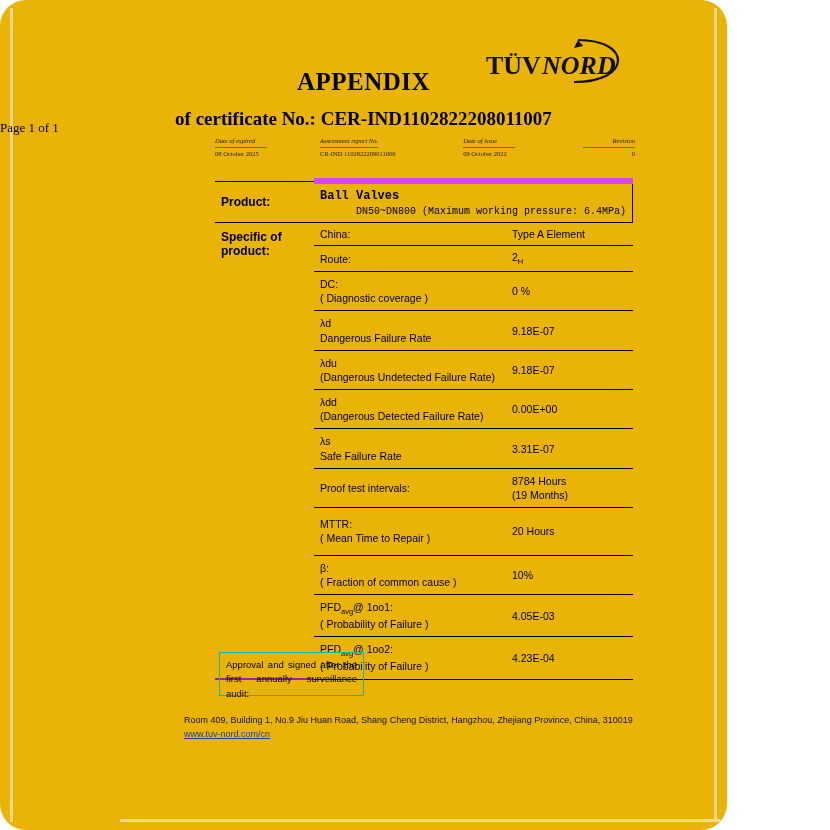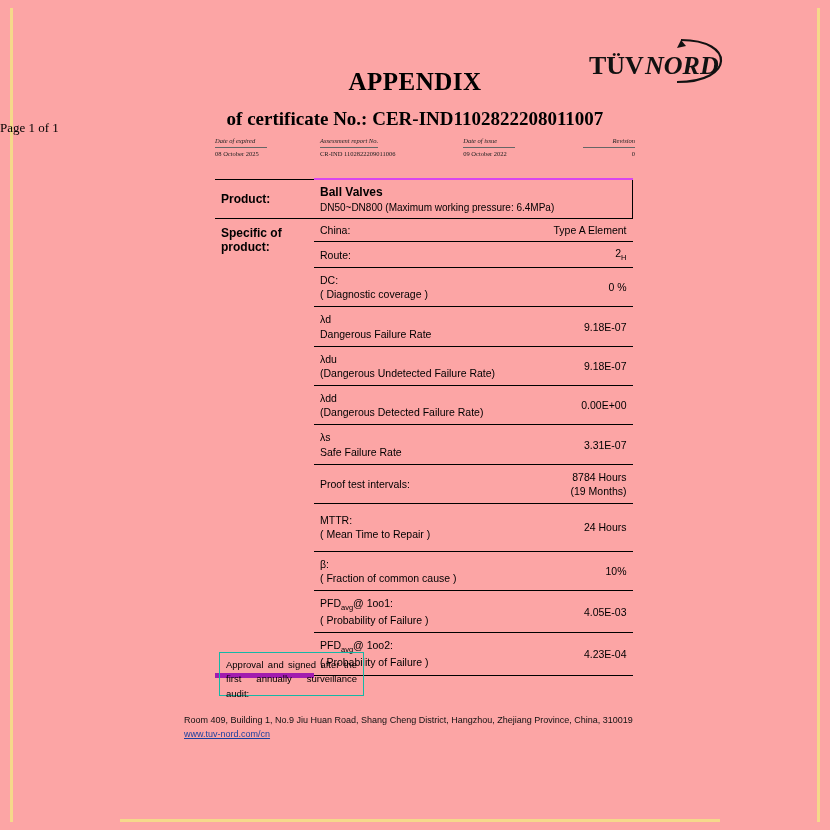--- a/index.html
+++ b/index.html
@@ -9,24 +9,25 @@
   body {
     width: 830px;
     height: 830px;
     background: #ffffff;
     font-family: "Liberation Sans", sans-serif;
     color: #000;
     overflow: hidden;
   }
   .page {
     position: relative;
-    width: 830px;
+    width: 727px;
     height: 830px;
     box-sizing: border-box;
-    background: #fca5a5;
+    background: #eab308;
+    border-radius: 26px;
   }
   
   .edge-left {
     position: absolute;
     left: 10px; top: 8px;
     width: 3px; height: 814px;
     background: #f5d98a;
   }
   .edge-right {
     position: absolute;
@@ -135,25 +136,24 @@
     border-right: 1px solid #000;
     border-left: 1px solid #000;
   }
   .col-left {
     width: 190px;
     border-right: 1px solid #000;
   }
   .col-right {
     width: 120px;
     border-right: 1px solid #000;
-    text-align: right;
   }
   .thin { font-size: 10.5px; }
   .prod-name { font-weight: bold; font-size: 12px; }
-  .prod-sub { font-size: 10px; margin-top: 3px; }
+  .prod-sub { font-size: 10px; margin-top: 3px; text-align: right; }
   .sub { font-size: 7.5px; vertical-align: sub; }
   .twoline div { line-height: 1.35; }
 
   
   .sigbox {
     position: absolute;
     border: 1px solid #14b8a6;
     box-sizing: border-box;
     font-size: 9.5px;
     padding: 5px 6px 5px 6px;
@@ -216,28 +216,28 @@
     <div class="m m4">
       <span class="lbl">Revision</span>
       <span>0</span>
     </div>
   </div>
 
   <table class="tbl">
     <tbody>
         <tr class="line">
       <td class="col-label" style="border-top:1px solid #000;">Product:</td>
-      <td class="col-left" colspan="2" style="border-top:2px solid #d946ef;border-right:1px solid #000;">
+      <td class="col-left" colspan="2" style="border-top:6px solid #d946ef;border-right:1px solid #000;font-family:Liberation Mono, monospace;">
         <div class="prod-name">Ball Valves</div>
         <div class="prod-sub">DN50~DN800 (Maximum working pressure: 6.4MPa)</div>
       </td>
     </tr>
 
     <tr class="line">
-      <td class="col-label" rowspan="12" style="vertical-align:top;padding-top:7px;border-bottom:5px solid #a21caf;">
+      <td class="col-label" rowspan="12" style="vertical-align:top;padding-top:7px;border-bottom:2px solid #a21caf;">
         <div>Specific of</div>
         <div>product:</div>
       </td>
       <td class="col-left thin">China:</td>
       <td class="col-right thin">Type A Element</td>
     </tr>
 
     <tr class="line">
       <td class="col-left thin">Route:</td>
       <td class="col-right thin"><span>2</span><span class="sub">H</span></td>
@@ -289,21 +289,21 @@
         <div>8784 Hours</div>
         <div>(19 Months)</div>
       </td>
     </tr>
 
     <tr class="line">
       <td class="col-left thin twoline" style="padding-top:9px;padding-bottom:9px;">
         <div>MTTR:</div>
         <div>( Mean Time to Repair )</div>
       </td>
-      <td class="col-right thin">24 Hours</td>
+      <td class="col-right thin">20 Hours</td>
     </tr>
 
     <tr class="line">
       <td class="col-left thin twoline">
         <div>β:</div>
         <div>( Fraction of common cause )</div>
       </td>
       <td class="col-right thin">10%</td>
     </tr>
 

